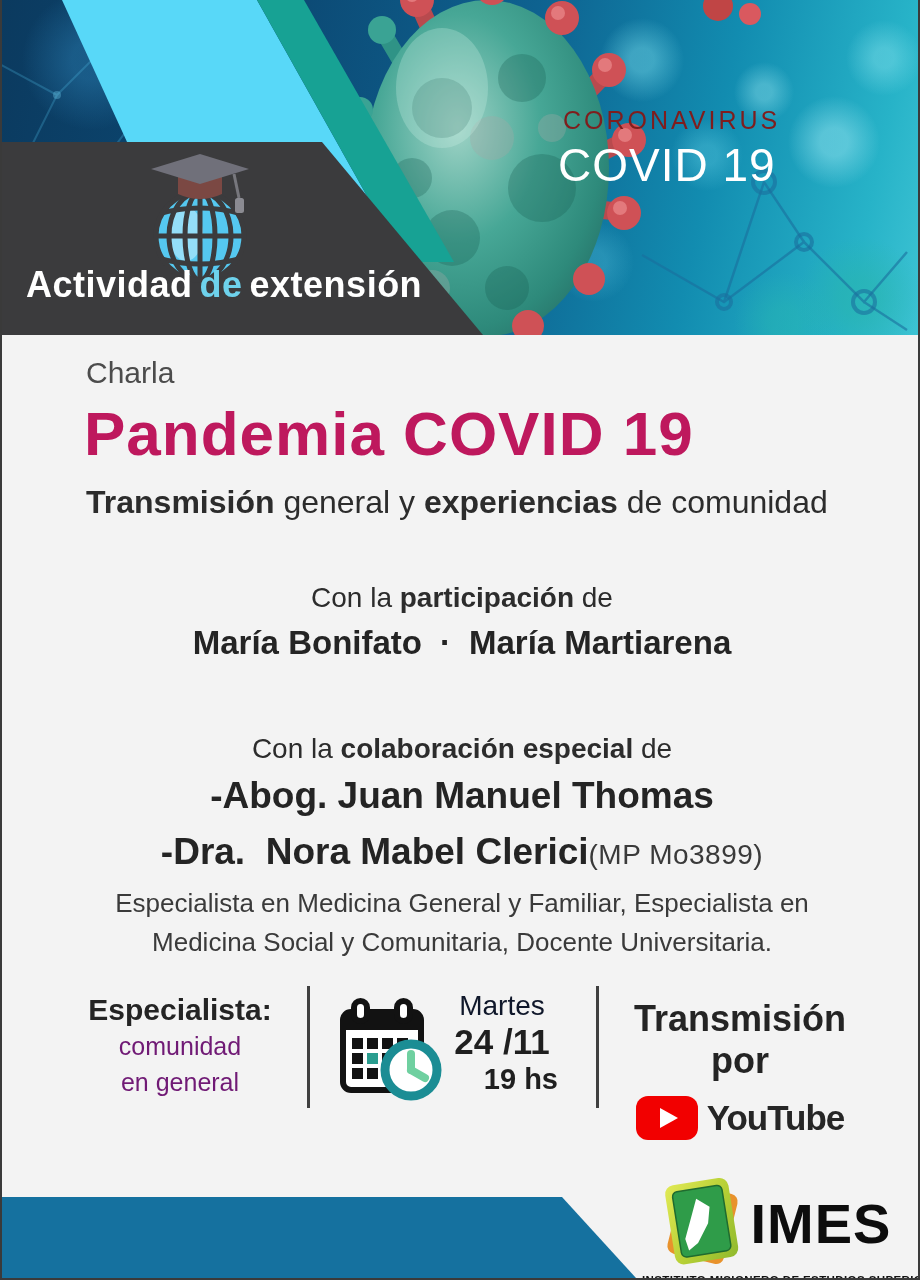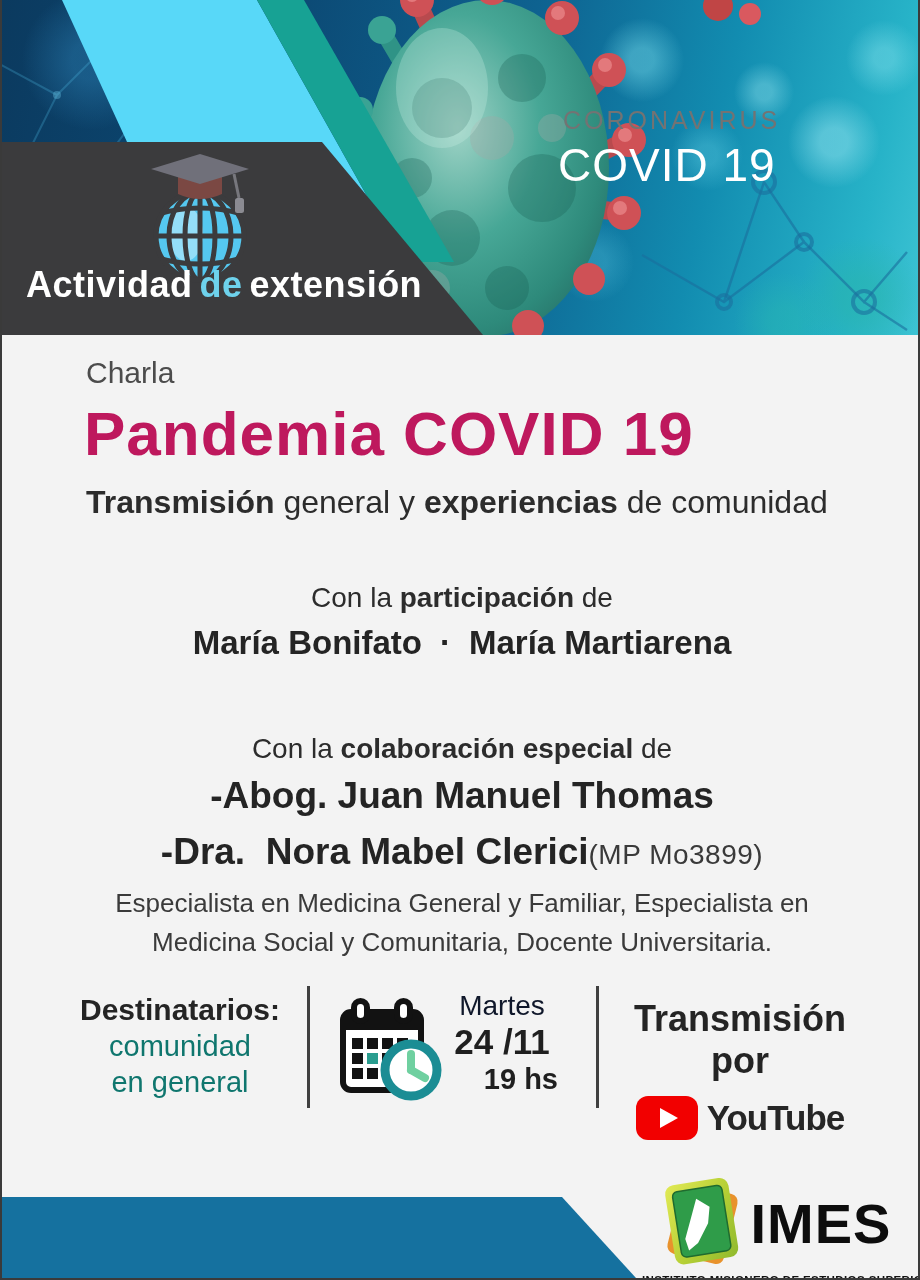--- a/index.html
+++ b/index.html
@@ -27,42 +27,42 @@
   }
   .stripe-light{position:absolute;left:0;top:0;width:920px;height:335px;background:#58d8f8;
     clip-path:polygon(60px 0,255px 0,402px 262px,180px 262px);}
   .stripe-teal{position:absolute;left:0;top:0;width:920px;height:335px;background:#17a294;
     clip-path:polygon(255px 0,302px 0,452px 262px,402px 262px);}
   .banner{position:absolute;left:0;top:0;width:920px;height:335px;background:#3b3b3d;
     clip-path:polygon(0 142px,320px 142px,481px 335px,0 335px);}
   .banner-text{position:absolute;left:24px;top:264px;font-size:36px;font-weight:bold;color:#ffffff;white-space:nowrap;letter-spacing:.5px;}
   .banner-text .accent{color:#6ed2ec;font-weight:bold;margin:0 7px;}
   .globe-svg{position:absolute;left:146px;top:152px;}
-  .hkicker{position:absolute;left:561px;top:106px;font-size:25px;letter-spacing:3px;color:#737373;}
+  .hkicker{position:absolute;left:561px;top:106px;font-size:25px;letter-spacing:3px;color:#7f1d1d;}
   .htitle{position:absolute;left:556px;top:138px;font-size:46px;color:#ffffff;letter-spacing:1px;}
   
   .kicker{position:absolute;left:84px;top:356px;font-size:30px;color:#4c4c4c;}
   .title{position:absolute;left:82px;top:398px;font-size:62px;font-weight:bold;color:#be185d;letter-spacing:1px;white-space:nowrap;}
   .subtitle{position:absolute;left:84px;top:484px;font-size:32px;color:#2c2c2c;white-space:nowrap;}
   .b{font-weight:bold;}
   .centerline{position:absolute;left:0;width:920px;text-align:center;white-space:nowrap;}
   .p-intro{top:582px;font-size:28px;color:#2c2c2c;}
   .names{top:624px;font-size:33px;font-weight:bold;color:#242424;}
   .names .dot{margin:0 18px;}
   .c-intro{top:733px;font-size:28px;color:#2c2c2c;}
   .collab1{top:775px;font-size:37px;font-weight:bold;color:#242424;}
   .collab2{top:831px;font-size:37px;font-weight:bold;color:#242424;}
   .collab2 .cred{font-size:28px;font-weight:normal;color:#3a3a3a;letter-spacing:.5px;}
   .collab2 .main{white-space:pre;}
   .bio1{top:888px;font-size:26px;color:#3a3a3a;}
   .bio2{top:927px;font-size:26px;color:#3a3a3a;}
   
   .audience{position:absolute;left:62px;top:992px;width:232px;text-align:center;}
   .audience .lbl{font-size:30px;font-weight:bold;color:#242424;line-height:36px;}
-  .audience .ln{font-size:29px;color:#0f766e;line-height:36px;}
+  .audience .ln{font-size:25px;color:#701a75;line-height:36px;}
   .vdiv{position:absolute;width:3px;height:122px;top:986px;background:#3f3f3f;}
   .vdiv1{left:305px;} .vdiv2{left:594px;}
   .calendar-svg{position:absolute;left:333px;top:998px;}
   .sched{position:absolute;left:440px;top:990px;width:120px;text-align:center;}
   .sched .day{font-size:28px;color:#0f172a;line-height:32px;}
   .sched .date{font-size:35px;font-weight:bold;color:#1f1f1f;line-height:40px;}
   .sched .time{font-size:29px;font-weight:bold;color:#1f1f1f;line-height:34px;text-align:right;padding-right:4px;}
   .broadcast{position:absolute;left:608px;top:998px;width:260px;text-align:center;}
   .broadcast .lbl{font-size:36px;font-weight:bold;color:#242424;}
   .yt-row{margin-top:14px;display:flex;align-items:center;justify-content:center;}
@@ -233,21 +233,21 @@
     <span>Con la </span><span class="b">colaboración especial</span><span> de</span>
   </div>
   <div class="centerline collab1">-Abog. Juan Manuel Thomas</div>
   <div class="centerline collab2">
     <span class="main">-Dra.  Nora Mabel Clerici</span><span class="cred">(MP Mo3899)</span>
   </div>
   <div class="centerline bio1">Especialista en Medicina General y Familiar, Especialista en</div>
   <div class="centerline bio2">Medicina Social y Comunitaria, Docente Universitaria.</div>
 
   <div class="audience">
-    <div class="lbl">Destinatarios:</div>
+    <div class="lbl">Especialista:</div>
     <div class="ln">comunidad</div>
     <div class="ln">en general</div>
   </div>
 
   <div class="vdiv vdiv1"></div>
 
   <svg class="calendar-svg" width="108" height="104" viewBox="0 0 108 104">
     <rect x="8" y="14" width="78" height="78" rx="8" fill="#ffffff" stroke="#121212" stroke-width="6"></rect>
     <path d="M8 20 Q8 14 14 14 L80 14 Q86 14 86 20 L86 32 L8 32 Z" fill="#121212"></path>
     <rect x="19" y="3" width="13" height="20" rx="6.5" fill="#ffffff" stroke="#121212" stroke-width="6"></rect>

